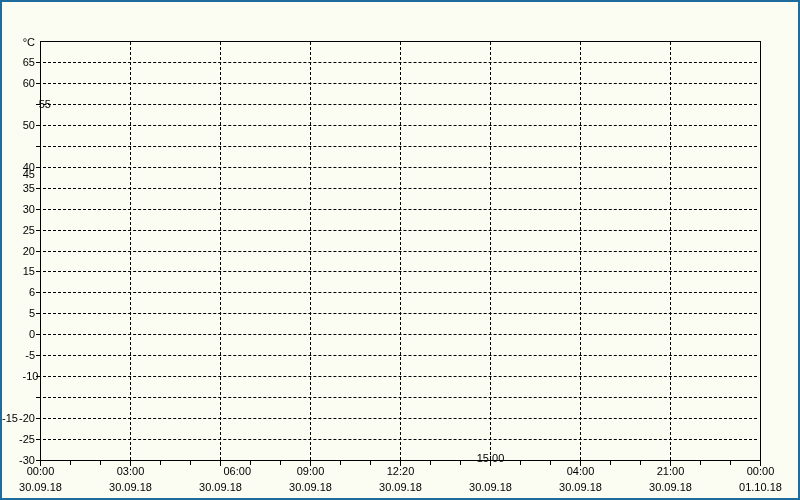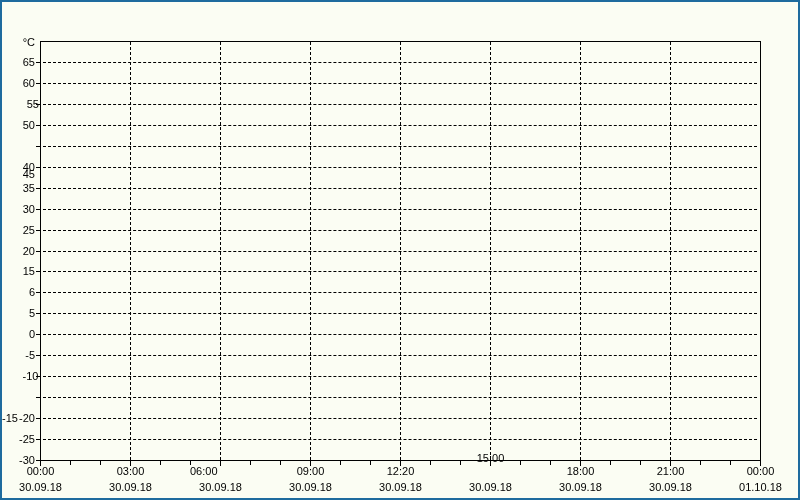--- a/index.html
+++ b/index.html
@@ -53,21 +53,21 @@
   <div class="content">
       <div style="left: 38px; top: 39px; width: 721px; height: 420px; border: 1px solid rgb(0, 0, 0);"></div>
       <div style="left: 41px; top: 60px; width: 714px; height: 1px; border-top: 1px dashed rgb(0, 0, 0);"></div>
       <div style="left: 34px; top: 60px; width: 4px; height: 1px; background: rgb(0, 0, 0);"></div>
       <div style="left: 0px; top: 54px; width: 33px; height: 12px; line-height: 12px; text-align: right;">65</div>
       <div style="left: 41px; top: 81px; width: 714px; height: 1px; border-top: 1px dashed rgb(0, 0, 0);"></div>
       <div style="left: 34px; top: 81px; width: 4px; height: 1px; background: rgb(0, 0, 0);"></div>
       <div style="left: 0px; top: 75px; width: 33px; height: 12px; line-height: 12px; text-align: right;">60</div>
       <div style="left: 41px; top: 102px; width: 714px; height: 1px; border-top: 1px dashed rgb(0, 0, 0);"></div>
       <div style="left: 34px; top: 102px; width: 4px; height: 1px; background: rgb(0, 0, 0);"></div>
-      <div style="left: 4px; top: 96px; width: 33px; height: 12px; line-height: 12px; text-align: right;">55</div>
+      <div style="left: 16px; top: 96px; width: 33px; height: 12px; line-height: 12px; text-align: right;">55</div>
       <div style="left: 41px; top: 123px; width: 714px; height: 1px; border-top: 1px dashed rgb(0, 0, 0);"></div>
       <div style="left: 34px; top: 123px; width: 4px; height: 1px; background: rgb(0, 0, 0);"></div>
       <div style="left: 0px; top: 117px; width: 33px; height: 12px; line-height: 12px; text-align: right;">50</div>
       <div style="left: 41px; top: 144px; width: 714px; height: 1px; border-top: 1px dashed rgb(0, 0, 0);"></div>
       <div style="left: 34px; top: 144px; width: 4px; height: 1px; background: rgb(0, 0, 0);"></div>
       <div style="left: 0px; top: 138px; width: 33px; height: 12px; line-height: 12px; text-align: right; margin-top: 28px;">45</div>
       <div style="left: 41px; top: 165px; width: 714px; height: 1px; border-top: 1px dashed rgb(0, 0, 0);"></div>
       <div style="left: 34px; top: 165px; width: 4px; height: 1px; background: rgb(0, 0, 0);"></div>
       <div style="left: 0px; top: 159px; width: 33px; height: 12px; line-height: 12px; text-align: right;">40</div>
       <div style="left: 41px; top: 186px; width: 714px; height: 1px; border-top: 1px dashed rgb(0, 0, 0);"></div>
@@ -118,21 +118,21 @@
       <div style="left: 68px; top: 459px; width: 1px; height: 4px; background: rgb(0, 0, 0);"></div>
       <div style="left: 98px; top: 459px; width: 1px; height: 4px; background: rgb(0, 0, 0);"></div>
       <div style="left: 128px; top: 40px; width: 1px; height: 418px; border-left: 1px dashed rgb(0, 0, 0);"></div>
       <div style="left: 128px; top: 459px; width: 1px; height: 5px; background: rgb(0, 0, 0);"></div>
       <div style="left: 98px; top: 463px; width: 61px; height: 12px; line-height: 12px; text-align: center;">03:00</div>
       <div style="left: 98px; top: 479px; width: 61px; height: 12px; line-height: 12px; text-align: center;">30.09.18</div>
       <div style="left: 158px; top: 459px; width: 1px; height: 4px; background: rgb(0, 0, 0);"></div>
       <div style="left: 188px; top: 459px; width: 1px; height: 4px; background: rgb(0, 0, 0);"></div>
       <div style="left: 218px; top: 40px; width: 1px; height: 418px; border-left: 1px dashed rgb(0, 0, 0);"></div>
       <div style="left: 218px; top: 459px; width: 1px; height: 5px; background: rgb(0, 0, 0);"></div>
-      <div style="left: 188px; top: 463px; width: 61px; height: 12px; line-height: 12px; text-align: left;">06:00</div>
+      <div style="left: 188px; top: 463px; width: 61px; height: 12px; line-height: 12px; text-align: right;">06:00</div>
       <div style="left: 188px; top: 479px; width: 61px; height: 12px; line-height: 12px; text-align: center;">30.09.18</div>
       <div style="left: 248px; top: 459px; width: 1px; height: 4px; background: rgb(0, 0, 0);"></div>
       <div style="left: 278px; top: 459px; width: 1px; height: 4px; background: rgb(0, 0, 0);"></div>
       <div style="left: 308px; top: 40px; width: 1px; height: 418px; border-left: 1px dashed rgb(0, 0, 0);"></div>
       <div style="left: 308px; top: 459px; width: 1px; height: 5px; background: rgb(0, 0, 0);"></div>
       <div style="left: 278px; top: 463px; width: 61px; height: 12px; line-height: 12px; text-align: center;">09:00</div>
       <div style="left: 278px; top: 479px; width: 61px; height: 12px; line-height: 12px; text-align: center;">30.09.18</div>
       <div style="left: 338px; top: 459px; width: 1px; height: 4px; background: rgb(0, 0, 0);"></div>
       <div style="left: 368px; top: 459px; width: 1px; height: 4px; background: rgb(0, 0, 0);"></div>
       <div style="left: 398px; top: 40px; width: 1px; height: 418px; border-left: 1px dashed rgb(0, 0, 0);"></div>
@@ -142,21 +142,21 @@
       <div style="left: 428px; top: 459px; width: 1px; height: 4px; background: rgb(0, 0, 0);"></div>
       <div style="left: 458px; top: 459px; width: 1px; height: 4px; background: rgb(0, 0, 0);"></div>
       <div style="left: 488px; top: 40px; width: 1px; height: 418px; border-left: 1px dashed rgb(0, 0, 0);"></div>
       <div style="left: 488px; top: 459px; width: 1px; height: 5px; background: rgb(0, 0, 0);"></div>
       <div style="left: 458px; top: 450px; width: 61px; height: 12px; line-height: 12px; text-align: center;">15:00</div>
       <div style="left: 458px; top: 479px; width: 61px; height: 12px; line-height: 12px; text-align: center;">30.09.18</div>
       <div style="left: 518px; top: 459px; width: 1px; height: 4px; background: rgb(0, 0, 0);"></div>
       <div style="left: 548px; top: 459px; width: 1px; height: 4px; background: rgb(0, 0, 0);"></div>
       <div style="left: 578px; top: 40px; width: 1px; height: 418px; border-left: 1px dashed rgb(0, 0, 0);"></div>
       <div style="left: 578px; top: 459px; width: 1px; height: 5px; background: rgb(0, 0, 0);"></div>
-      <div style="left: 548px; top: 463px; width: 61px; height: 12px; line-height: 12px; text-align: center;">18:00</div>
+      <div style="left: 548px; top: 463px; width: 61px; height: 12px; line-height: 12px; text-align: center;">04:00</div>
       <div style="left: 548px; top: 479px; width: 61px; height: 12px; line-height: 12px; text-align: center;">30.09.18</div>
       <div style="left: 608px; top: 459px; width: 1px; height: 4px; background: rgb(0, 0, 0);"></div>
       <div style="left: 638px; top: 459px; width: 1px; height: 4px; background: rgb(0, 0, 0);"></div>
       <div style="left: 668px; top: 40px; width: 1px; height: 418px; border-left: 1px dashed rgb(0, 0, 0);"></div>
       <div style="left: 668px; top: 459px; width: 1px; height: 5px; background: rgb(0, 0, 0);"></div>
       <div style="left: 638px; top: 463px; width: 61px; height: 12px; line-height: 12px; text-align: center;">21:00</div>
       <div style="left: 638px; top: 479px; width: 61px; height: 12px; line-height: 12px; text-align: center;">30.09.18</div>
       <div style="left: 698px; top: 459px; width: 1px; height: 4px; background: rgb(0, 0, 0);"></div>
       <div style="left: 728px; top: 459px; width: 1px; height: 4px; background: rgb(0, 0, 0);"></div>
       <div style="left: 758px; top: 459px; width: 1px; height: 5px; background: rgb(0, 0, 0);"></div>

